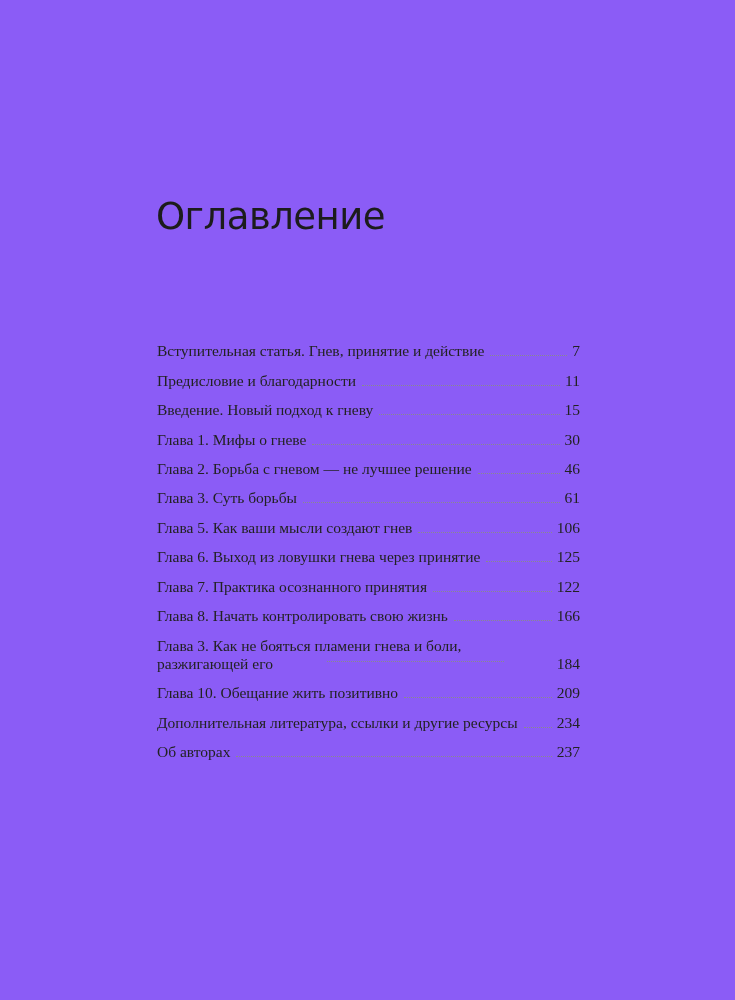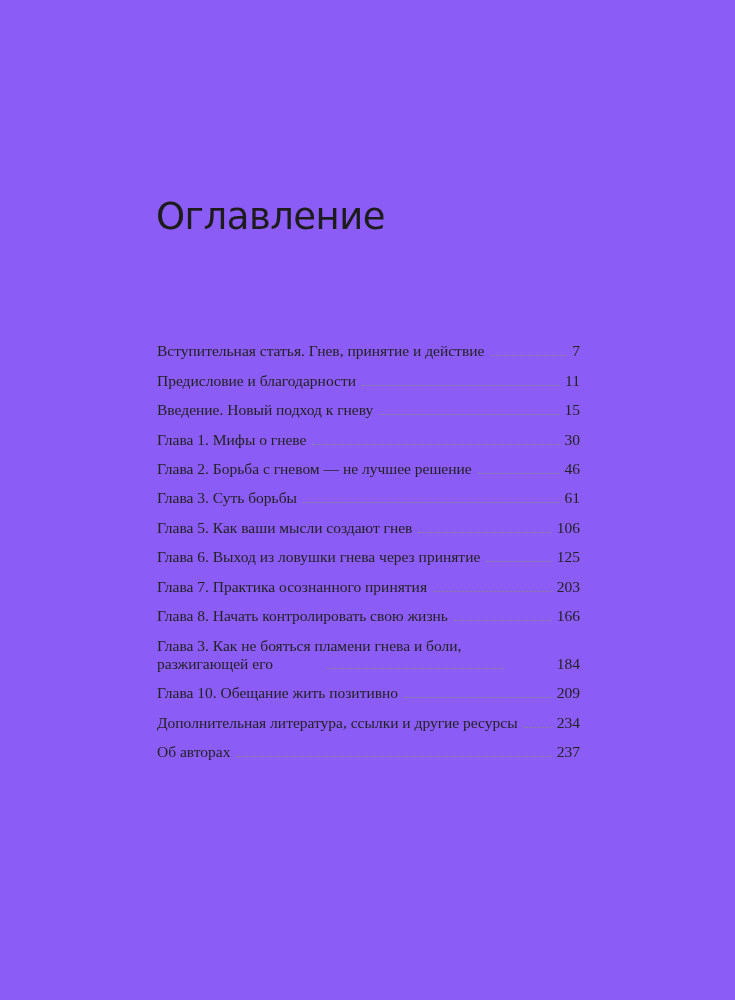--- a/index.html
+++ b/index.html
@@ -56,21 +56,21 @@
       flex-direction: column;
       align-items: stretch;
       justify-content: flex-end;
     }
     .toc-item.multi .line1 {
       display: block;
       white-space: nowrap;
     }
     .toc-item.multi .line2 {
       display: flex;
-      align-items: flex-end;
+      align-items: center;
       gap: 48px;
     }
     .toc-label {
       white-space: nowrap;
       flex: 0 0 auto;
     }
     .toc-leader {
       flex: 1 1 auto;
       margin: 0 5px 4px 6px;
       border-bottom: 1px dotted #8a8a8a;
@@ -126,21 +126,21 @@
       <span class="toc-page">106</span>
     </li>
     <li class="toc-item">
       <span class="toc-label">Глава 6. Выход из ловушки гнева через принятие</span>
       <span class="toc-leader"></span>
       <span class="toc-page">125</span>
     </li>
     <li class="toc-item">
       <span class="toc-label">Глава 7. Практика осознанного принятия</span>
       <span class="toc-leader"></span>
-      <span class="toc-page">203</span>
+      <span class="toc-page">122</span>
     </li>
     <li class="toc-item">
       <span class="toc-label">Глава 8. Начать контролировать свою жизнь</span>
       <span class="toc-leader"></span>
       <span class="toc-page">166</span>
     </li>
     <li class="toc-item multi">
       <span class="line1">Глава 3. Как не бояться пламени гнева и боли,</span>
       <span class="line2">
         <span class="toc-label">разжигающей его</span>

